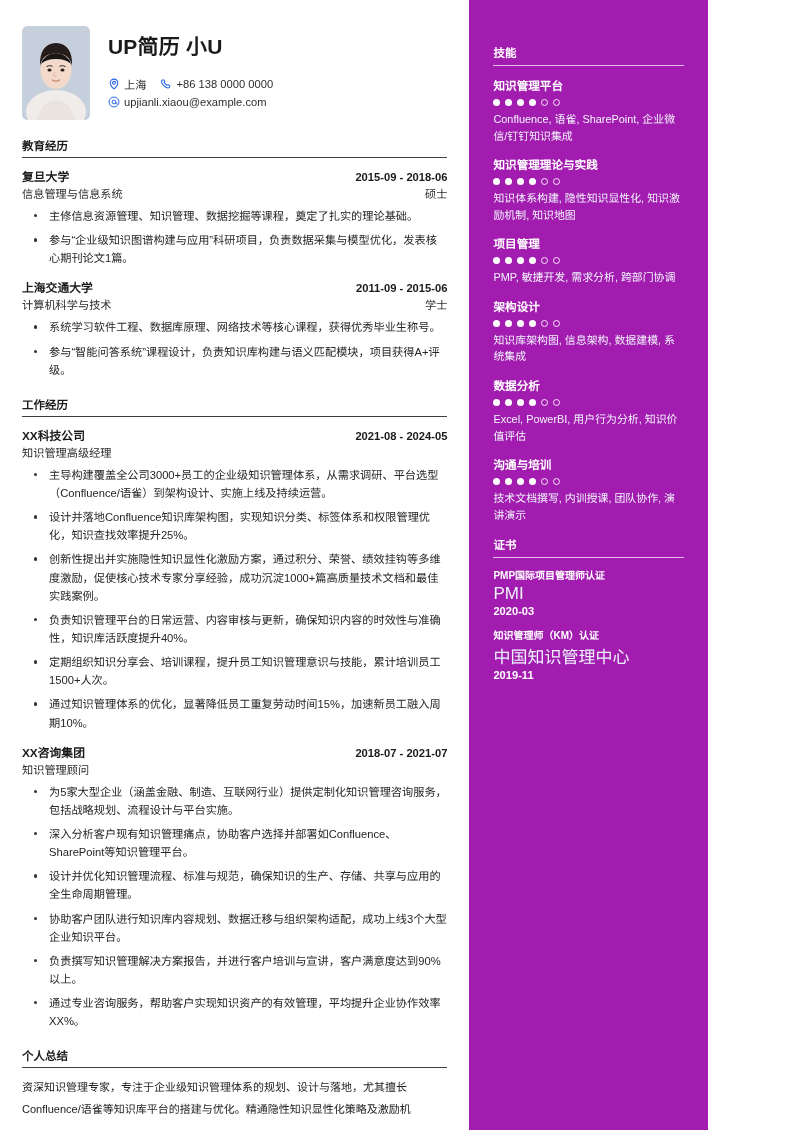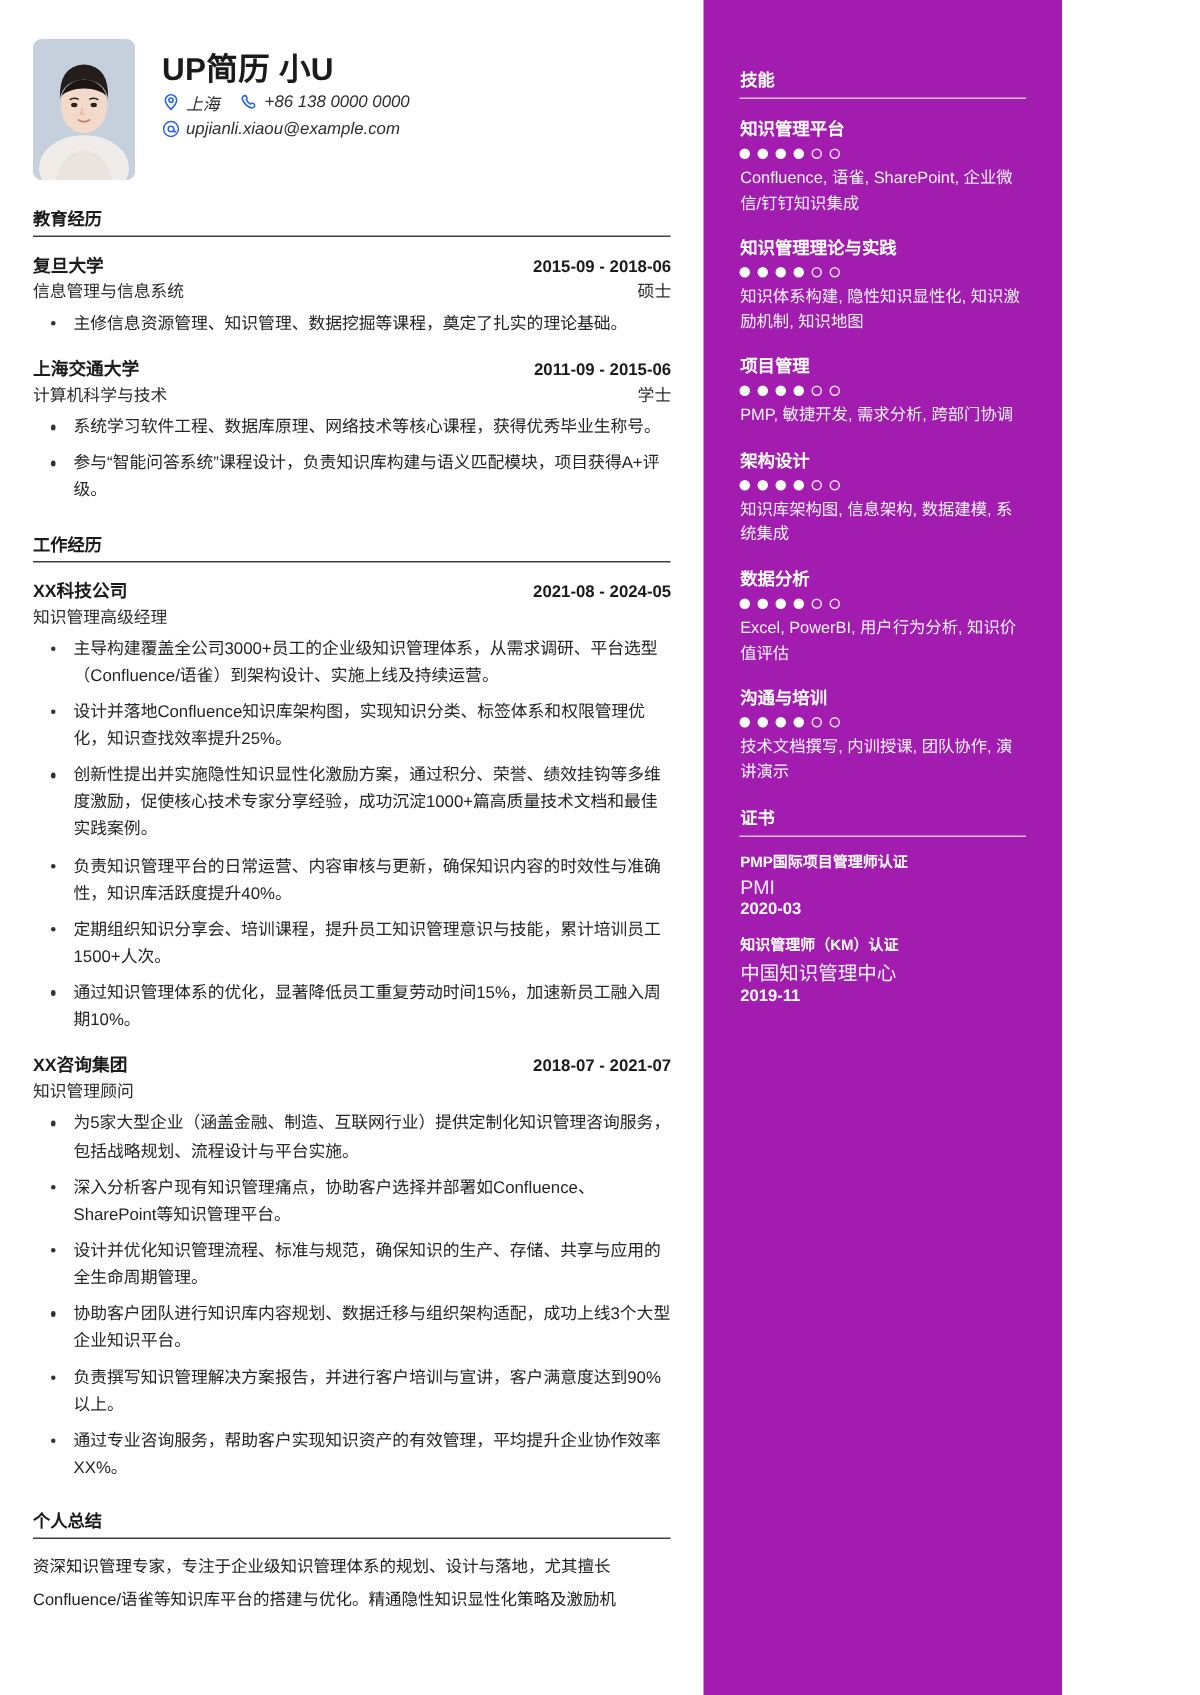--- a/index.html
+++ b/index.html
@@ -22,22 +22,22 @@
   .header { display: flex; align-items: flex-start; gap: 18px; padding: 4px 0 0 0; }
   .photo {
     width: 68px; height: 94px; flex: 0 0 68px;
     border-radius: 6px; overflow: hidden;
     background: linear-gradient(170deg,#cfd8e3 0%, #c2ccd9 45%, #b9c4d2 100%);
     position: relative;
   }
   .photo svg { display:block; width:100%; height:100%; }
   .hdr-text { padding-top: 8px; flex: 1 1 auto; }
   .name { font-size: 21px; font-weight: 700; color: #1b1b1b; letter-spacing: .2px; line-height: 1.2; }
-  .contacts { margin-top: 1px; display: flex; flex-wrap: wrap; gap: 4px 6px;
-              font-size: 11.2px; color: #2e2e2e; font-style: italic; }
+  .contacts { margin-top: 17px; display: flex; flex-wrap: wrap; gap: 4px 6px;
+              font-size: 11.2px; color: #2e2e2e; }
   .contact { display: inline-flex; align-items: center; gap: 4px; margin-right: 8px; }
   .cicon { width: 12px; height: 12px; display:inline-block; color:#2563eb; flex:0 0 12px; }
   .cicon svg { display:block; width:12px; height:12px; }
 
   
   .sec { margin-top: 17px; }
   .sec-title {
     font-size: 11.5px; font-weight: 700; color: #1b1b1b;
     padding-bottom: 4px;
   }
@@ -79,21 +79,21 @@
   .skill { margin-bottom: 12px; }
   .skill-name { font-size: 11.6px; font-weight: 700; color:#fff; }
   .dots { display: flex; gap: 5px; margin: 6px 0 5px 0; }
   .dot { width: 7px; height: 7px; border-radius: 50%; box-sizing: border-box; }
   .dot.on { background: #ffffff; }
   .dot.off { background: transparent; border: 1.1px solid rgba(255,255,255,.88); }
   .skill-desc { font-size: 10.9px; line-height: 1.52; color: #f2f5fd; }
 
   .cert { margin-bottom: 12px; }
   .cert-name { font-size: 10px; font-weight: 700; color:#fff; line-height:1.35; }
-  .cert-org { font-size: 13px; color:#eef2fd; margin-top: 1px; }
+  .cert-org { font-size: 17px; color:#eef2fd; margin-top: 1px; }
   .cert-date { font-size: 11.1px; font-weight:700; color:#fff; margin-top: 1px; }
 </style>
 </head>
 <body>
 
 <div class="page">
 
   <div class="main">
 
     <div class="header">
@@ -155,20 +155,21 @@
     <div class="entry-row">
       <span class="entry-org">复旦大学</span>
       <span class="entry-date">2015-09 - 2018-06</span>
     </div>
     <div class="entry-row2">
       <span class="entry-sub">信息管理与信息系统</span>
       <span class="entry-deg">硕士</span>
     </div>
     <ul class="bullets">
               <li>主修信息资源管理、知识管理、数据挖掘等课程，奠定了扎实的理论基础。</li>
+              <li>参与“企业级知识图谱构建与应用”科研项目，负责数据采集与模型优化，发表核心期刊论文1篇。</li>
             </ul>
   </div>
   <div class="entry">
     <div class="entry-row">
       <span class="entry-org">上海交通大学</span>
       <span class="entry-date">2011-09 - 2015-06</span>
     </div>
     <div class="entry-row2">
       <span class="entry-sub">计算机科学与技术</span>
       <span class="entry-deg">学士</span>

